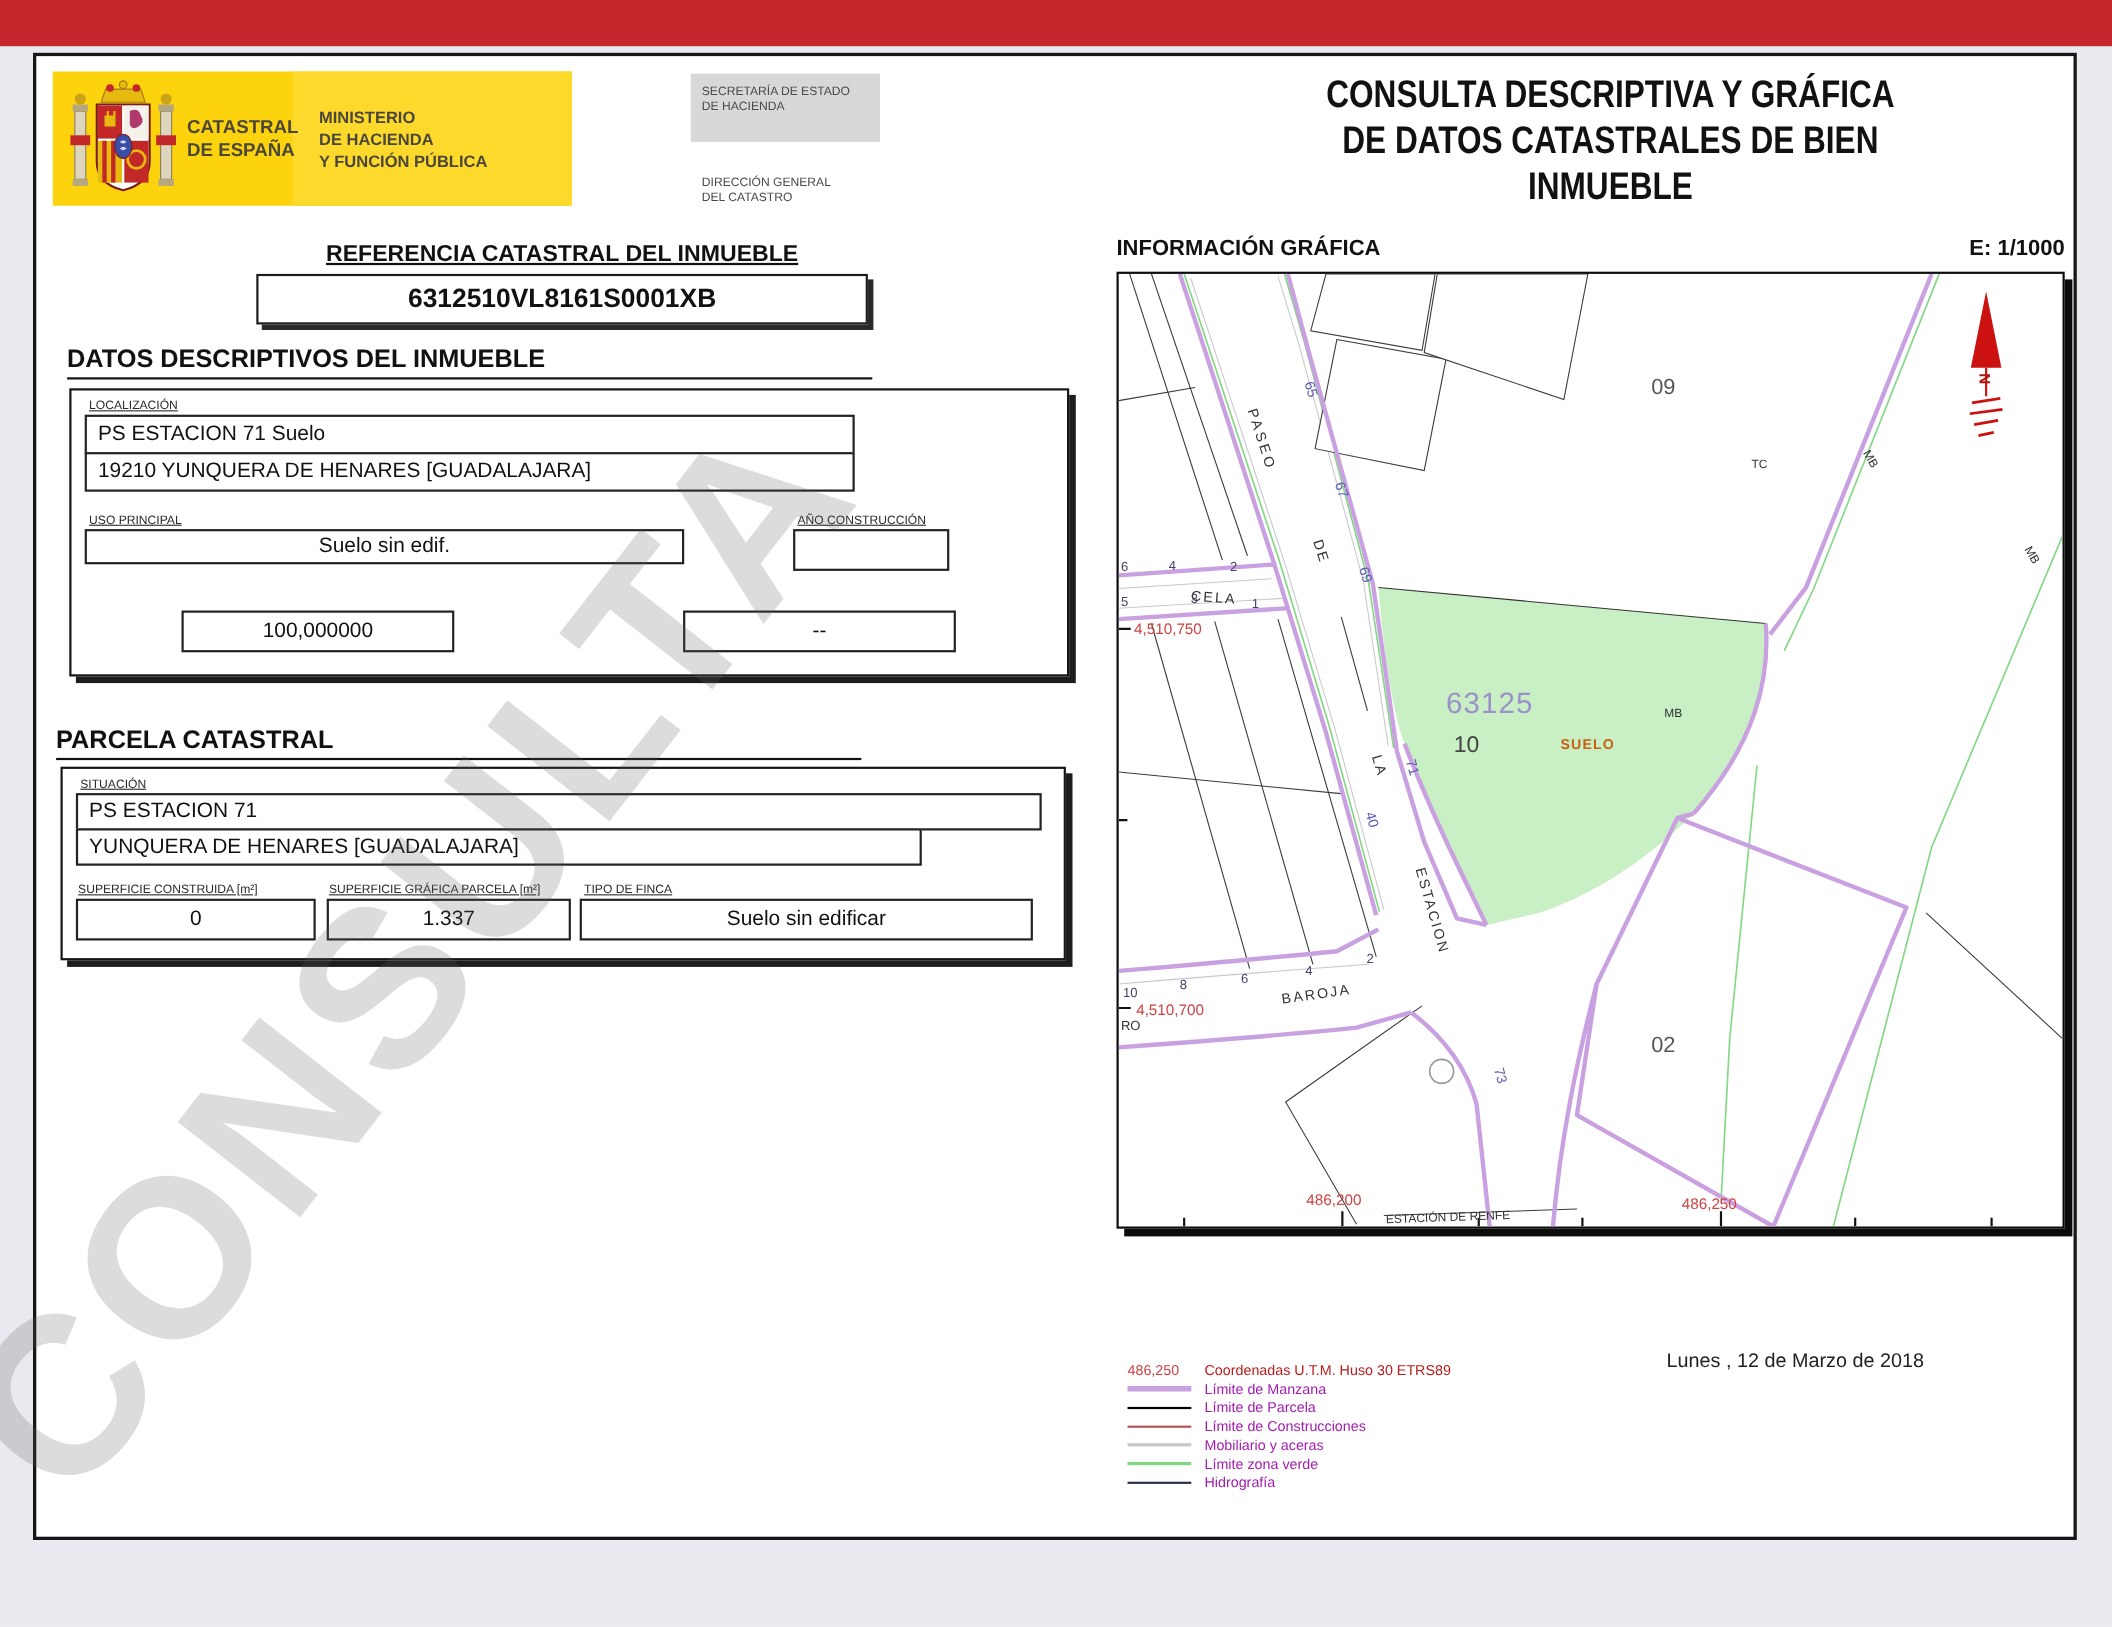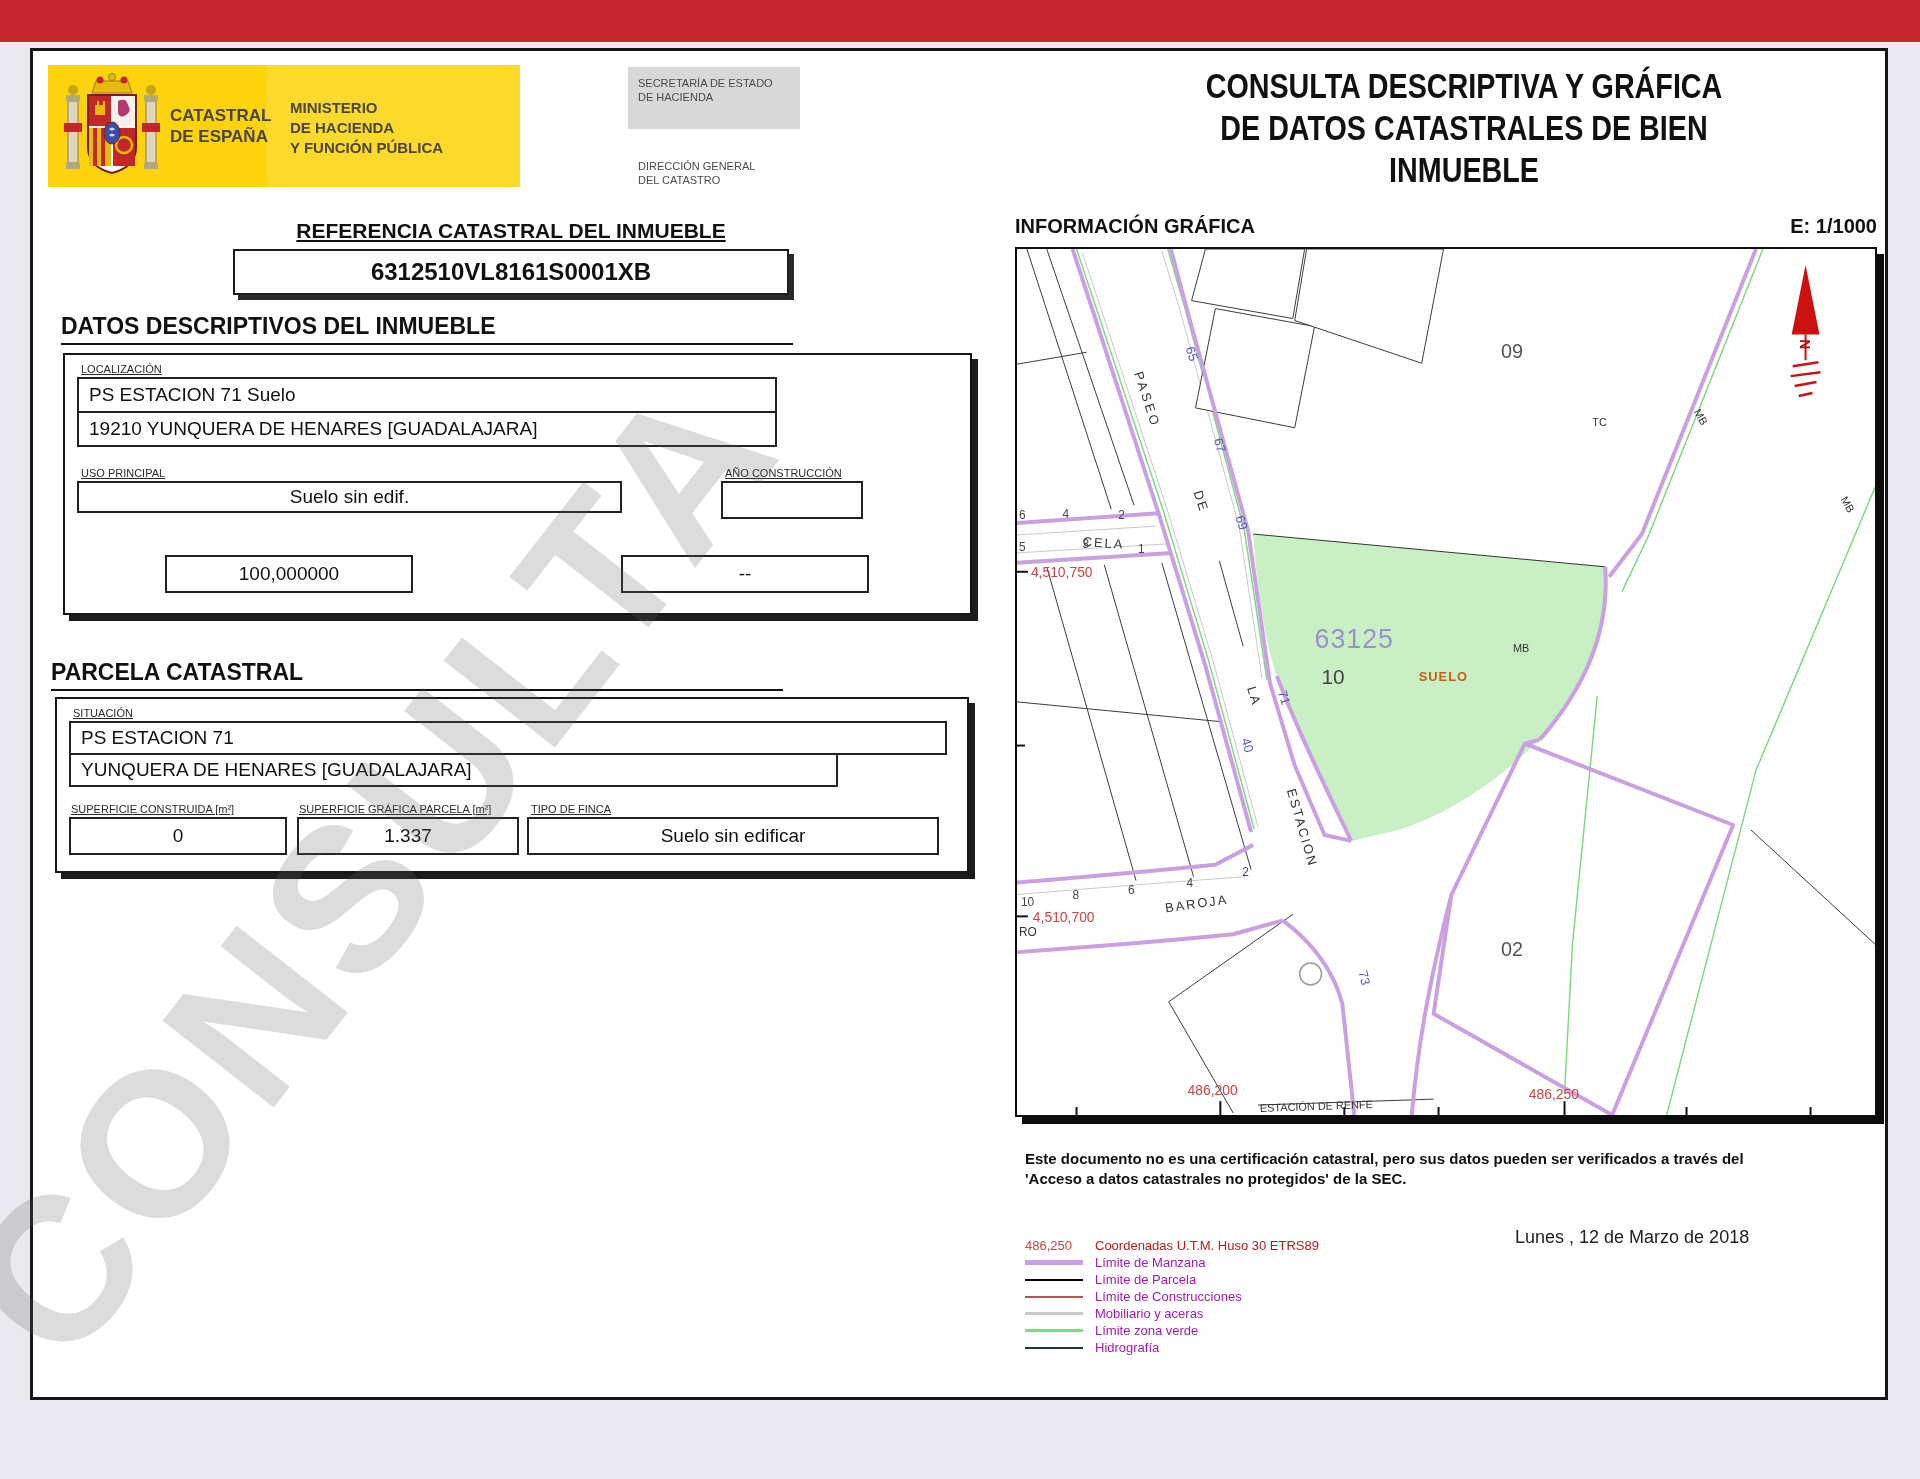--- a/index.html
+++ b/index.html
@@ -287,24 +287,20 @@
 
       <g fill="#cc4444" font-size="14">
         <text x="14" y="330">4,510,750</text>
         <text x="16" y="678">4,510,700</text>
         <text x="172" y="852">486,200</text>
         <text x="516" y="856">486,250</text>
       </g>
     </svg>
   </div>
 
-  <div class="disclaimer">
-    <div>Este documento no es una certificación catastral, pero sus datos pueden ser verificados a través del</div>
-    <div>'Acceso a datos catastrales no protegidos' de la SEC.</div>
-  </div>
 
   <div class="legend">
     <div class="lg-row">
       <span class="lg-coord">486,250</span>
       <span class="lg-coordlabel">Coordenadas U.T.M. Huso 30 ETRS89</span>
     </div>
     <div class="lg-row">
       <span class="lg-swatch" style="height: 5px; background: rgb(201, 160, 224);"></span>
       <span class="lbl">Límite de Manzana</span>
     </div>

